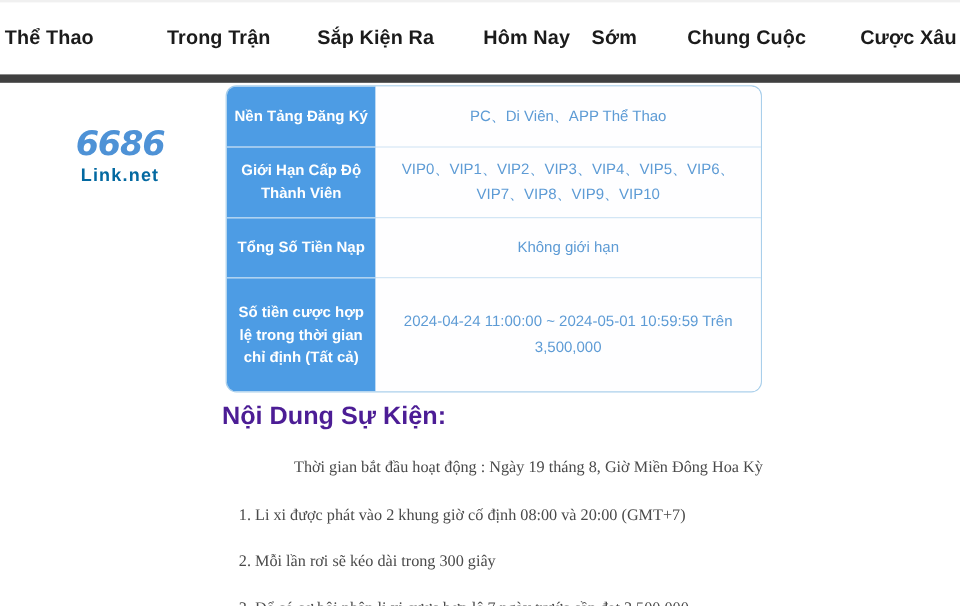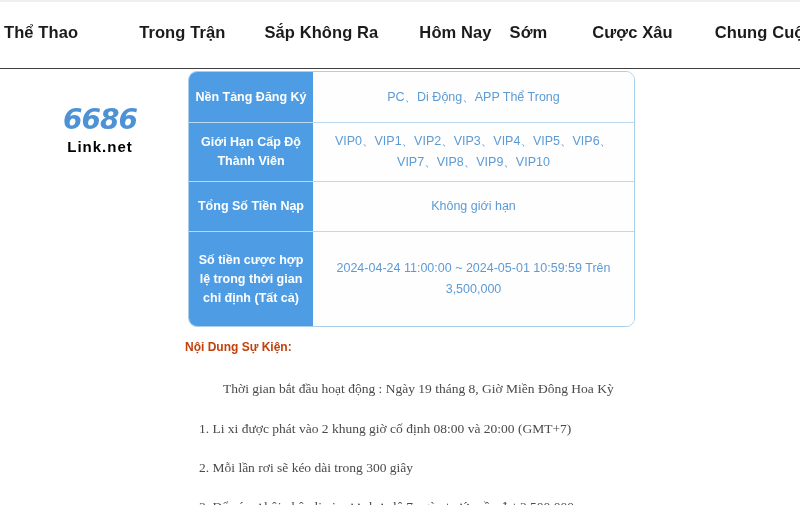--- a/index.html
+++ b/index.html
@@ -17,21 +17,21 @@
 
   
   #topbar {
     position: absolute;
     top: 0;
     left: 0;
     width: 800px;
     height: 69px;
     background: #ffffff;
     border-top: 2px solid #f0f0f0;
-    border-bottom: 1px solid #404040;
+    border-bottom: 7px solid #404040;
     box-sizing: border-box;
     overflow: hidden;
   }
   #nav {
     position: absolute;
     top: 19px;
     left: 0;
     width: 900px;
     height: 30px;
     display: flex;
@@ -69,21 +69,21 @@
     font-weight: bold;
     font-style: italic;
     color: #4e92d6;
     letter-spacing: -1px;
     line-height: 40px;
   }
   #logo-sub {
     font-family: "Liberation Sans", sans-serif;
     font-size: 15px;
     font-weight: bold;
-    color: #000000;
+    color: #0369a1;
     letter-spacing: 1px;
     line-height: 17px;
     margin-top: -2px;
   }
 
   
   #info-table {
     position: absolute;
     left: 188px;
     top: 71px;
@@ -135,62 +135,62 @@
   .r3 .tlabel, .r3 .tvalue { height: 94px; }
 
   
   #content {
     position: absolute;
     left: 185px;
     top: 336px;
     width: 600px;
   }
   #content-heading {
-    font-size: 12px;
-    font-weight: bold;
-    color: #c2410c;
+    font-size: 21px;
+    font-weight: bold;
+    color: #4c1d95;
     line-height: 22px;
     margin: 0 0 22px 0;
   }
   .body-line {
     font-family: "Liberation Serif", serif;
     font-size: 13.5px;
     color: #4a4a4a;
     line-height: 18px;
     margin: 0 0 21px 14px;
     white-space: nowrap;
   }
-  .body-line.intro { margin-left: 38px; margin-bottom: 22px; }
+  .body-line.intro { margin-left: 60px; margin-bottom: 22px; }
 </style>
 </head>
 <body>
 
 <div id="topbar">
   <div id="nav">
     <div class="nav-item i0">Thể Thao</div>
     <div class="nav-item i1">Trong Trận</div>
-    <div class="nav-item i2">Sắp Không Ra</div>
+    <div class="nav-item i2">Sắp Kiện Ra</div>
     <div class="nav-item i3">Hôm Nay</div>
     <div class="nav-item i4">Sớm</div>
+    <div class="nav-item i6">Chung Cuộc</div>
     <div class="nav-item i5">Cược Xâu</div>
-    <div class="nav-item i6">Chung Cuộc</div>
 
   </div>
 </div>
 
 <div id="logo">
   <div id="logo-main">6686</div>
   <div id="logo-sub">Link.net</div>
 </div>
 
 <div id="info-table">
 
   <div class="trow r0">
     <div class="tlabel">Nền Tảng Đăng Ký</div>
-    <div class="tvalue">PC、Di Động、APP Thể Trong</div>
+    <div class="tvalue">PC、Di Viên、APP Thể Thao</div>
   </div>
 
   <div class="trow r1">
     <div class="tlabel">Giới Hạn Cấp Độ Thành Viên</div>
     <div class="tvalue">VIP0、VIP1、VIP2、VIP3、VIP4、VIP5、VIP6、VIP7、VIP8、VIP9、VIP10</div>
   </div>
 
   <div class="trow r2">
     <div class="tlabel">Tổng Số Tiền Nạp</div>
     <div class="tvalue">Không giới hạn</div>

